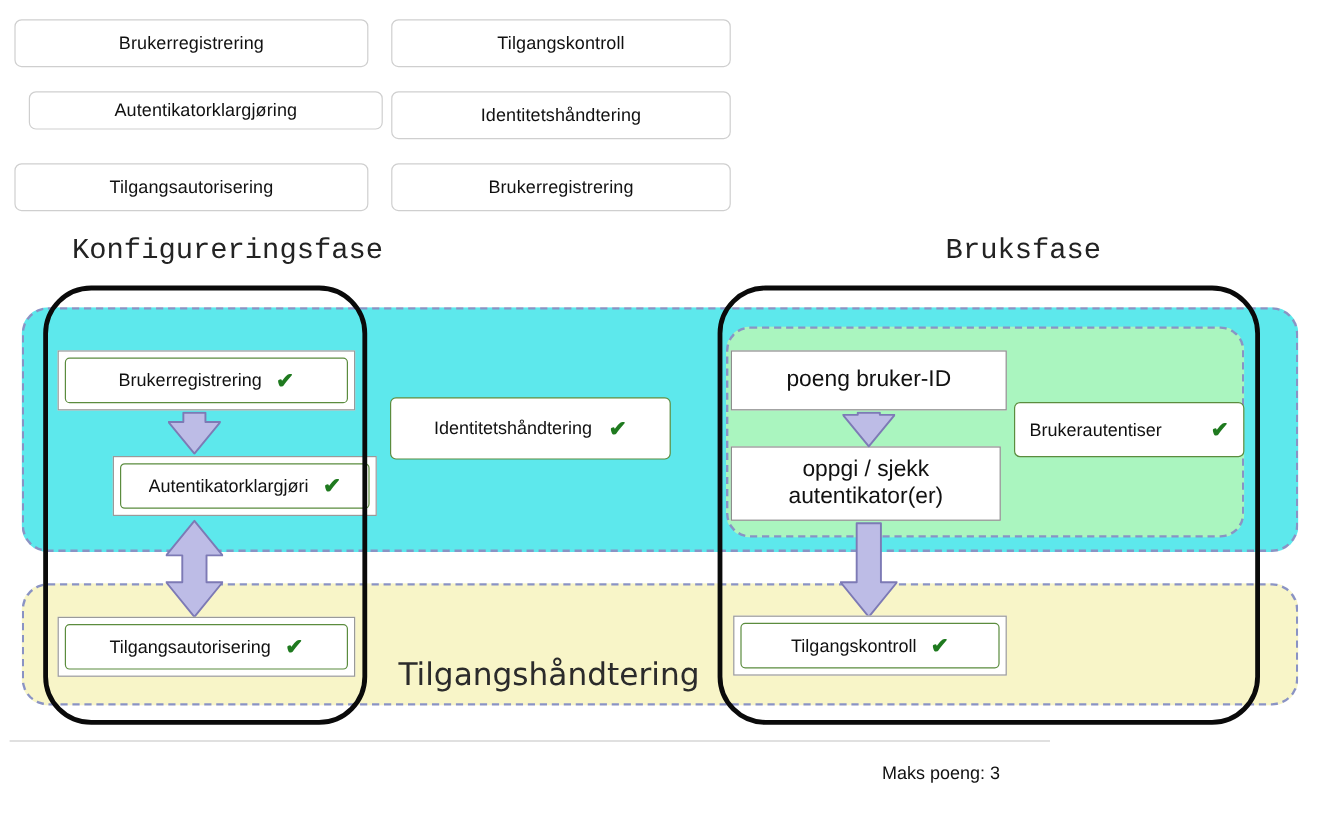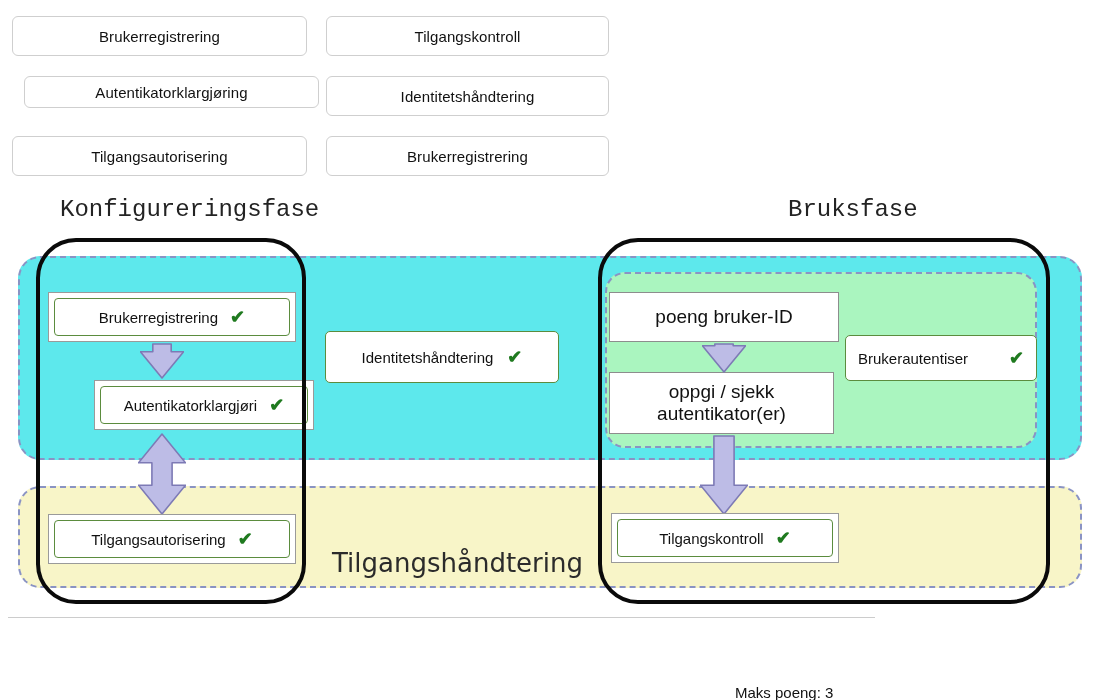--- a/index.html
+++ b/index.html
@@ -131,21 +131,20 @@
   .divider{
     position:absolute;
     background:#cccccc;
     height:1px;
   }
   .score{
     position:absolute;
     font-size:15px;
     color:#111;
     white-space:nowrap;
-    margin-top:48px;
   }
 </style>
 </head>
 <body>
 
 <div class="stage">
 
   <div id="palette-layer">
       <div class="palette-chip" style="left: 12px; top: 16px; width: 295px; height: 40px;">
         <span>Brukerregistrering</span>

